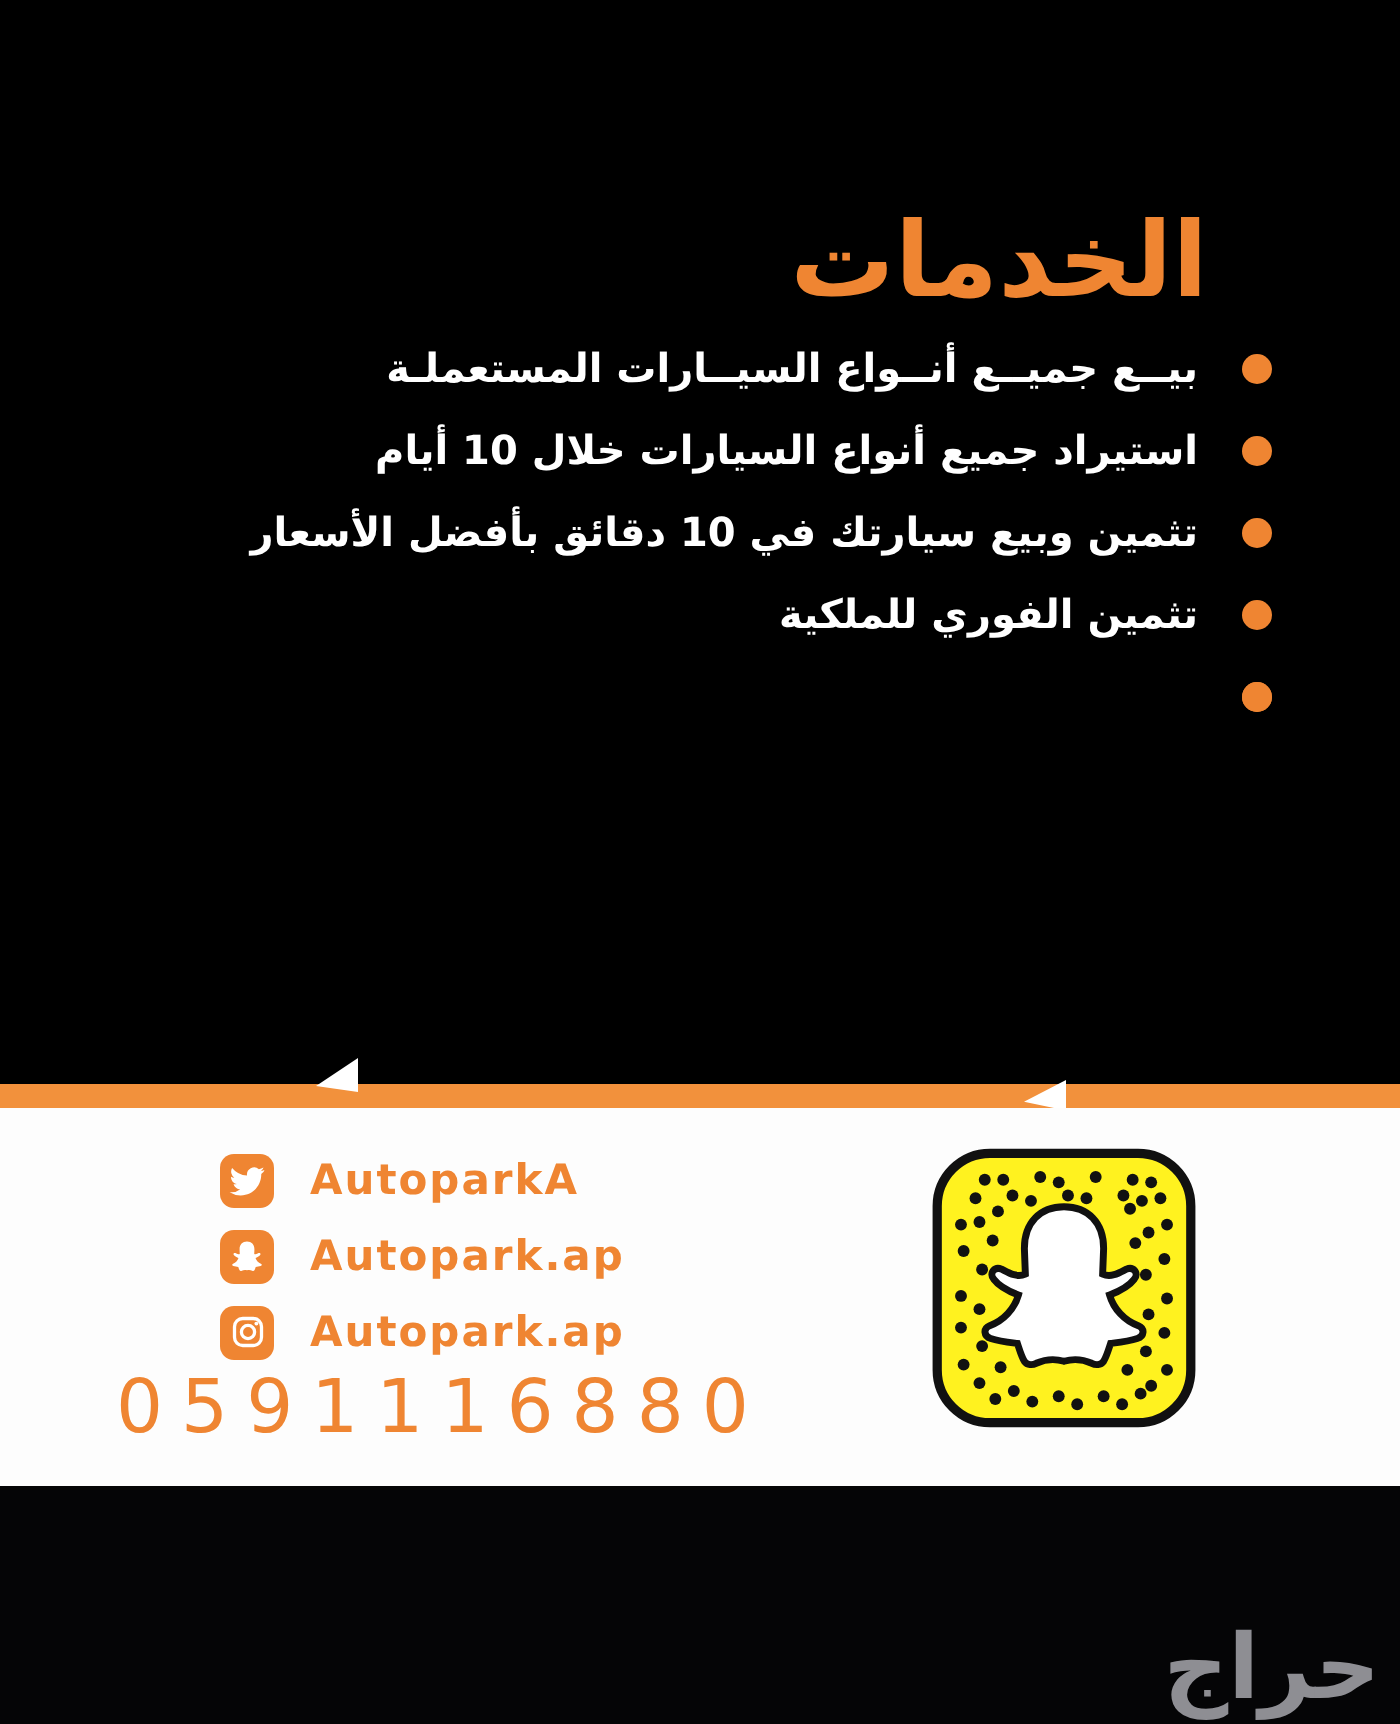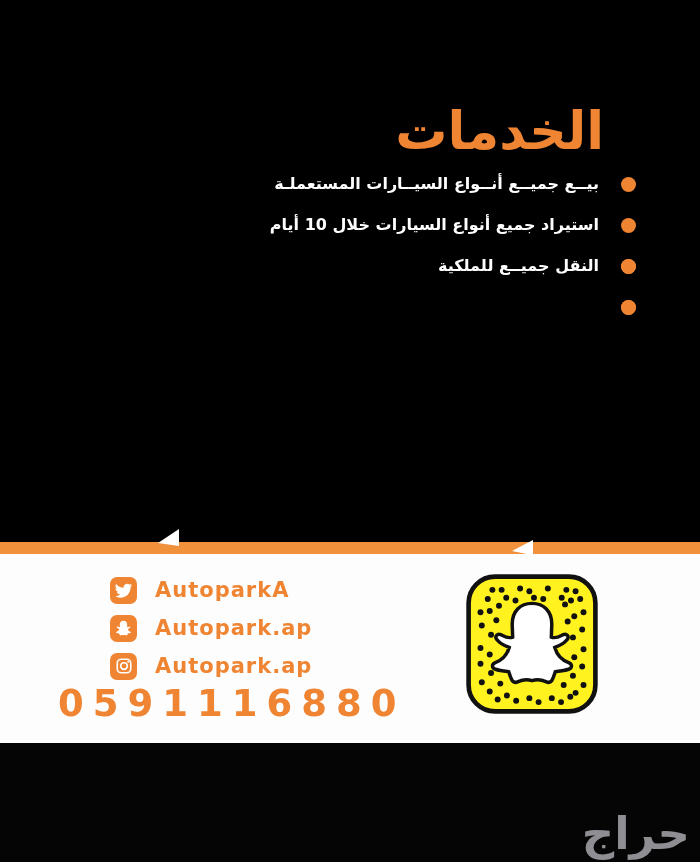--- a/index.html
+++ b/index.html
@@ -35,21 +35,21 @@
     padding-left:44px;
   }
   .services-list{
     list-style:none;
     margin:6px 64px 0 0;
   }
   .services-list li{
     position:relative;
     padding-right:37px;
     color:var(--text-white,#fff);
-    font-size:16px;font-weight:bold;
+    font-size:20px;font-weight:bold;
     line-height:32px;
     margin-bottom:9px;
     text-align:right;
     white-space:nowrap;
   }
   .bullet-dot{
     position:absolute;right:0;top:9px;
     width:15px;height:15px;border-radius:50%;
     background:var(--accent,#EF8532);
   }
@@ -93,21 +93,21 @@
   }
   .social-icon svg{display:block;}
   .social-label{
     margin-left:18px;
     color:var(--accent,#EF8532);
     font-size:21px;font-weight:bold;letter-spacing:1px;
   }
   .phone{
     position:absolute;left:58px;top:128px;
     color:var(--accent,#EF8532);
-    font-size:37px;font-weight:bold;letter-spacing:9px;
+    font-size:37px;font-weight:normal;letter-spacing:9px;
   }
   .snapcode{
     position:absolute;left:465px;top:20px;
     width:134px;height:140px;
   }
   .snapcode svg{width:134px;height:140px;display:block;}
 
   
   .footer{
     position:absolute;top:743px;left:0;
@@ -125,22 +125,22 @@
 </head>
 <body>
 
 <div class="poster">
 
   <section class="services">
     <h1 class="services-title">الخدمات</h1>
     <ul class="services-list">
       <li><span class="bullet-dot"></span><span>بيــع جميــع أنــواع السيــارات المستعملـة</span></li>
       <li><span class="bullet-dot"></span><span>استيراد جميع أنواع السيارات خلال 10 أيام</span></li>
-      <li><span class="bullet-dot"></span></li>
-      <li><span class="bullet-dot"></span><span>النقل جميــع للملكية</span></li>
+      <li><span class="bullet-dot"></span><span>تثمين وبيع سيارتك في 10 دقائق بأفضل الأسعار</span></li>
+      <li><span class="bullet-dot"></span><span>تثمين الفوري للملكية</span></li>
       <li><span class="bullet-dot"></span></li>
       <li><span class="bullet-dot"></span></li>
     </ul>
   </section>
 
   <div class="stripe"></div>
   <div class="tri-a"></div>
   <div class="tri-b"></div>
 
   <section class="contact">

